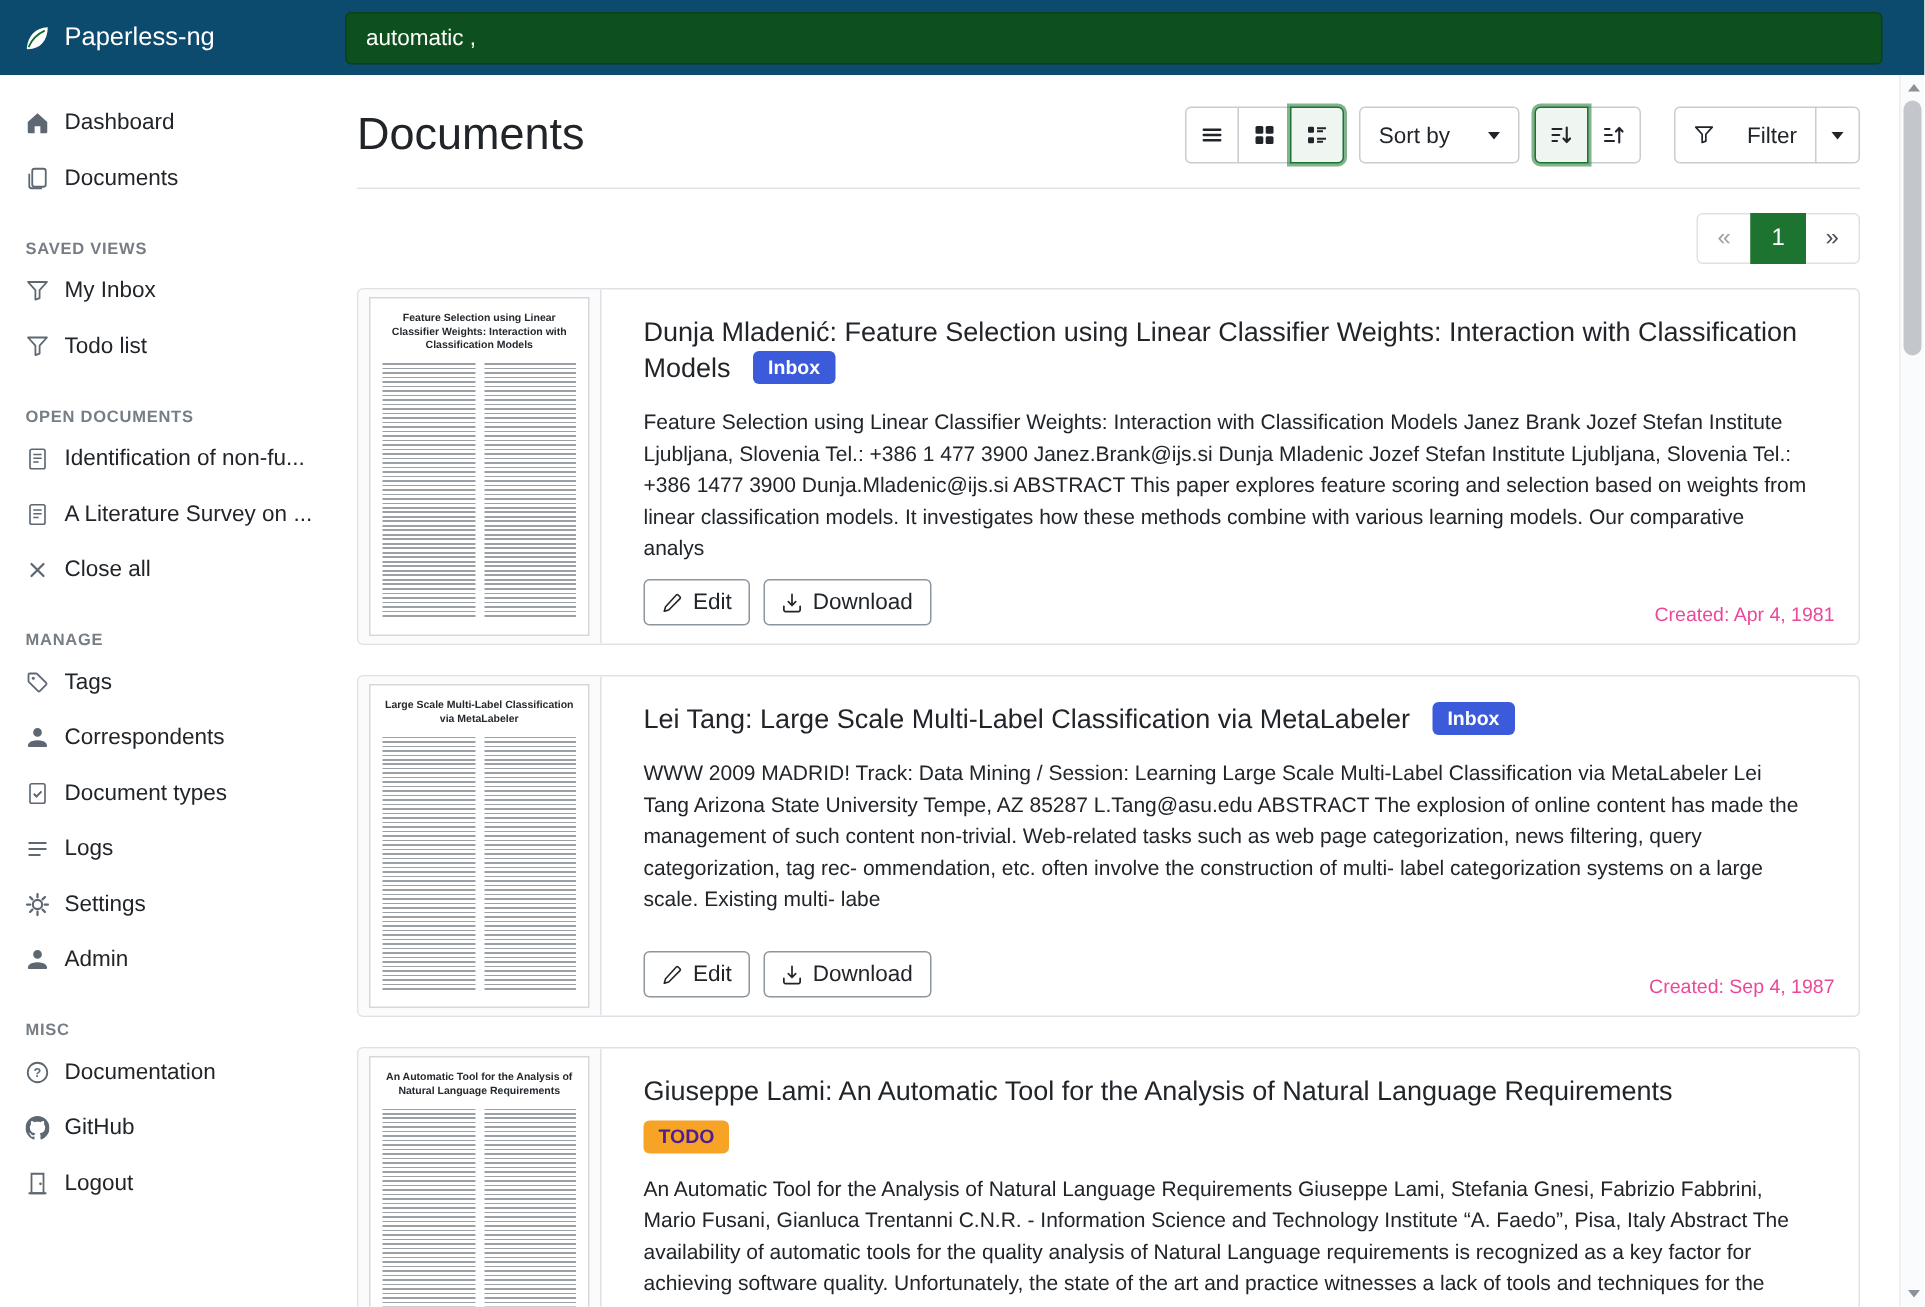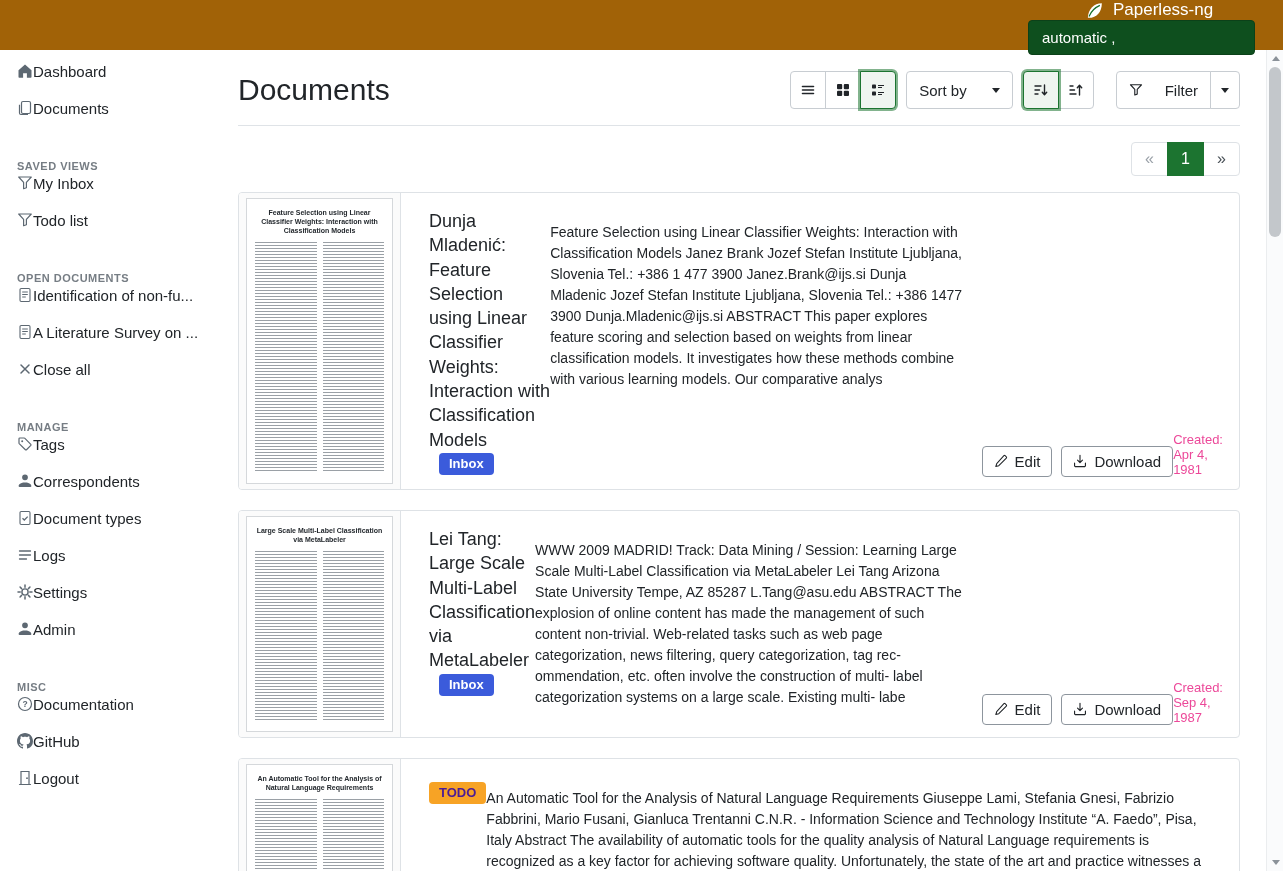--- a/index.html
+++ b/index.html
@@ -3,32 +3,32 @@
 <meta charset="utf-8">
 <style>
   * { box-sizing: border-box; margin: 0; padding: 0; }
   html,body { width:1283px; height:871px; overflow:hidden; }
   body {
     font-family:"Liberation Sans", sans-serif;
     font-size:15px; color:#212529; background:#fff; position:relative;
   }
   
   .navbar { position:absolute; top:0; left:0; width:100%; height:50px;
-    background:#a16207; display:flex; align-items:flex-end; z-index:20;flex-direction:column; }
+    background:#0c4a6e; display:flex; align-items:center; z-index:20; }
   .brand { width:213px; flex:none; display:flex; align-items:center; gap:9px;
     padding-left:15px; color:#fff; font-size:17px; font-weight:500; cursor:pointer; }
   .brand svg { width:19px; height:19px; }
   .search-wrap { flex:1; padding:0 28px 0 17px; }
   .search-input { width:100%; height:35px; background:#0e4f1e; border:1px solid #0b4119;
     border-radius:4px; color:#fff; padding:0 13px; font-size:15px; outline:none;
     font-family:"Liberation Sans", sans-serif; }
   
   .sidebar { position:absolute; top:50px; left:0; bottom:0; width:213px;
     background:#fff; padding-top:13px; overflow:hidden; }
-  .side-item { height:37px; display:flex; align-items:flex-start; 
+  .side-item { height:37px; display:flex; align-items:center; gap:10px;
     padding:0 17px; font-size:15px; color:#212529; cursor:pointer; white-space:nowrap; }
   .side-item .ico { color:#5d6872; flex:none; }
   .side-section-title { margin:23px 17px 3px; font-size:11px; font-weight:700;
     color:#767d84; letter-spacing:.5px; }
   .ico { width:16px; height:16px; display:inline-block; }
   .ico-sm { width:14px; height:14px; display:inline-block; }
   
   .main { margin:50px 17px 0 213px; padding:21px 26px 0 25px; }
   .page-header { display:flex; justify-content:space-between; align-items:center; }
   .page-title { font-size:30px; font-weight:500; color:#212529; }
@@ -64,21 +64,21 @@
     min-height:228px; margin-bottom:20px; overflow:hidden; }
   .thumb { width:162px; flex:none; border-right:1px solid #dee2e6; background:#fbfbfb;
     padding:5px 7px; cursor:pointer; }
   .thumb-page { background:#fff; border:1px solid #d5d8db; height:100%; padding:9px 7px;
     display:flex; flex-direction:column; gap:7px; }
   .thumb-title { font-size:7px; font-weight:700; text-align:center; line-height:1.3;
     color:#24292e; }
   .thumb-cols { flex:1; display:flex; gap:6px; padding:0 1px 2px; }
   .tcol { flex:1; background:repeating-linear-gradient(to bottom,
     #9aa0a6 0px, #9aa0a6 1px, transparent 1px, transparent 3px); }
-  .card-body { flex:1; display:flex; flex-direction:row; padding:16px 16px 12px 28px; }
+  .card-body { flex:1; display:flex; flex-direction:column; padding:16px 16px 12px 28px; }
   .doc-title { font-size:18px; font-weight:400; line-height:1.35; color:#212529; }
   .doc-title .title-text { cursor:pointer; }
   .badge { display:inline-block; font-size:13px; font-weight:700; line-height:1;
     padding:4px 10px 5px; border-radius:4px; cursor:pointer; transform:translateY(-2px);
     margin-left:10px; }
   .badge-row { margin-top:7px; }
   .badge-row .badge { margin-left:0; transform:none; }
   .excerpt { margin-top:13px; font-size:14px; line-height:21px; color:#212529;
     padding-right:16px; }
   .card-footer { margin-top:auto; padding-top:10px; display:flex; align-items:flex-end;
@@ -383,20 +383,23 @@
     <div class="thumb">
       <div class="thumb-page">
         <div class="thumb-title">An Automatic Tool for the Analysis of Natural Language Requirements</div>
         <div class="thumb-cols">
             <span class="tcol"></span>
             <span class="tcol"></span>
           </div>
       </div>
     </div>
     <div class="card-body">
+      <h2 class="doc-title">
+        <span class="title-text">Giuseppe Lami: An Automatic Tool for the Analysis of Natural Language Requirements</span>
+      </h2>
       <div class="badge-row">
         <span class="badge" style="background:#f7a325;color:#4c1d95">TODO</span>
       </div>
       <p class="excerpt">An Automatic Tool for the Analysis of Natural Language Requirements Giuseppe Lami, Stefania Gnesi, Fabrizio Fabbrini, Mario Fusani, Gianluca Trentanni C.N.R. - Information Science and Technology Institute “A. Faedo”, Pisa, Italy Abstract The availability of automatic tools for the quality analysis of Natural Language requirements is recognized as a key factor for achieving software quality. Unfortunately, the state of the art and practice witnesses a lack of tools and techniques for the Natur</p>
 
     </div>
   </article>
 </main>
 
 <div class="scrollbar">

